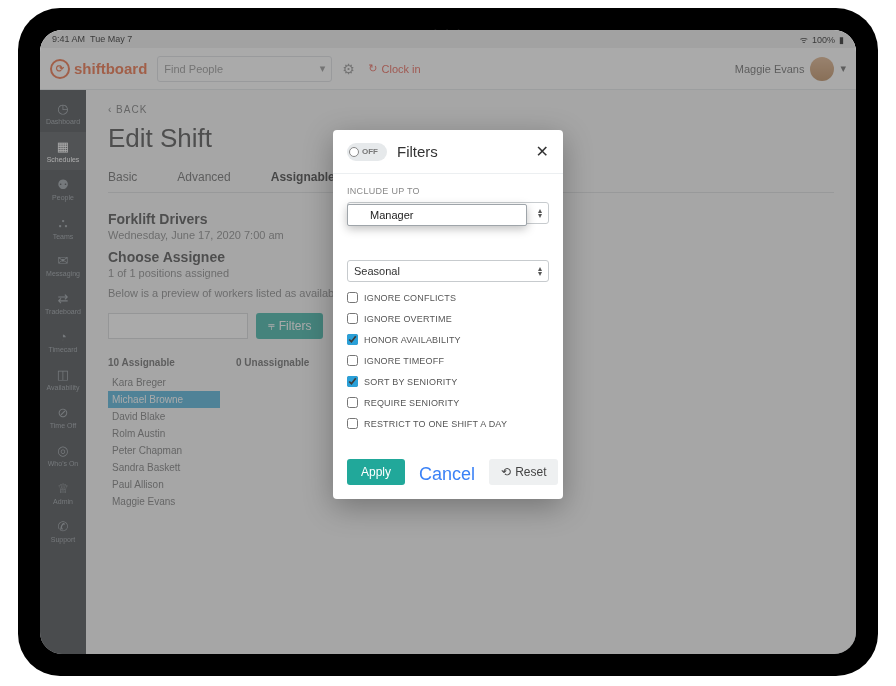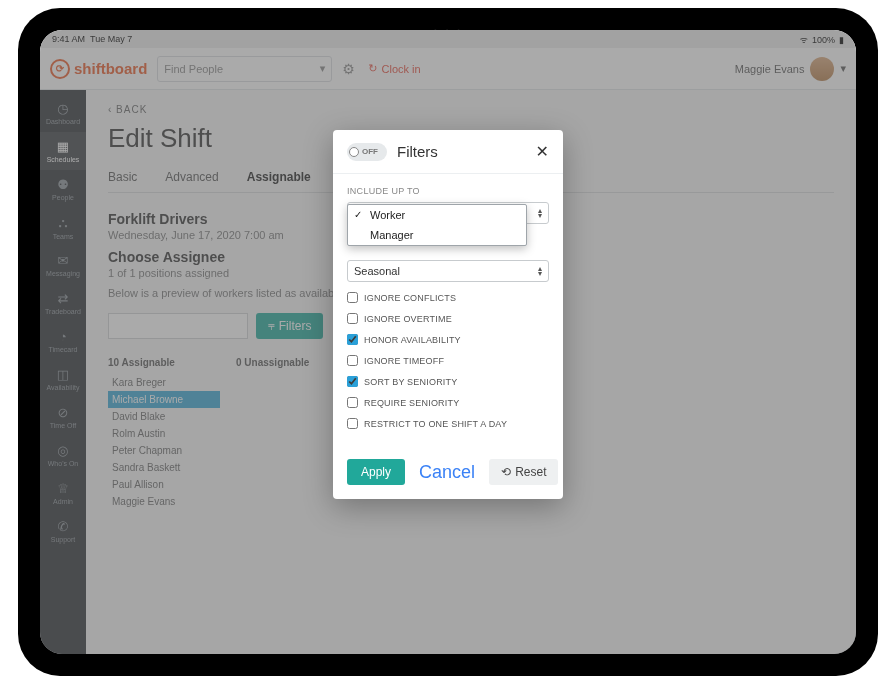--- a/index.html
+++ b/index.html
@@ -29,21 +29,21 @@
 
 .sidebar { position:absolute; left:0; top:60px; bottom:0; width:46px; background:#2b2f33; display:flex; flex-direction:column; padding-top:4px; }
 .sbi { height:38px; display:flex; flex-direction:column; align-items:center; justify-content:center; color:#8a9299; font-size:7px; gap:2px; }
 .sbi.active { background:#3a3f44; color:#fff; }
 .sbi .ic { font-size:13px; }
 
 
 .main { position:absolute; left:46px; right:0; top:60px; bottom:0; padding:14px 22px; overflow:hidden; }
 .back { font-size:10px; color:#666; letter-spacing:1px; }
 .page-title { font-size:26px; font-weight:400; color:#333; margin-top:8px; }
-.tabs { display:flex; gap:28px; margin-top:16px; border-bottom:1px solid #d7dadc; padding-bottom:8px; font-size:12px; color:#555; }
+.tabs { display:flex; gap:40px; margin-top:16px; border-bottom:1px solid #d7dadc; padding-bottom:8px; font-size:12px; color:#555; }
 .tabs .tab.active { font-weight:700; color:#222; }
 .section-h { font-size:14px; font-weight:700; color:#333; margin-top:18px; }
 .section-sub { font-size:11px; color:#777; margin-top:2px; }
 .filter-bar { display:flex; gap:8px; margin-top:14px; }
 .filter-bar .sel { width:140px; height:26px; border:1px solid #d0d3d6; background:#fff; }
 .filter-bar .fbtn { background:#21a89a; color:#fff; font-size:12px; padding:5px 12px; border-radius:3px; display:flex; align-items:center; gap:4px; }
 .lists { display:flex; margin-top:18px; gap:16px; }
 .list-col { width:112px; }
 .list-col h5 { font-size:10px; color:#555; font-weight:700; margin-bottom:6px; }
 .list-col .item { font-size:10px; color:#666; padding:3px 4px; }
@@ -55,21 +55,21 @@
 .toggle { width:40px; height:18px; border-radius:10px; background:#e6e9eb; display:flex; align-items:center; padding:2px; font-size:8px; color:#777; font-weight:700; }
 .toggle .knob { width:10px; height:10px; border:1.5px solid #888; border-radius:50%; background:#fff; margin-right:3px; }
 .modal-title { font-size:15px; color:#333; }
 .close { margin-left:auto; font-size:16px; color:#333; cursor:pointer; }
 .modal-body { padding:12px 14px 16px; }
 .label { font-size:9px; color:#888; letter-spacing:0.3px; text-transform:uppercase; margin-bottom:6px; }
 .select-row { height:22px; border:1px solid #c7cbce; border-radius:3px; display:flex; align-items:center; justify-content:space-between; padding:0 6px; font-size:11px; color:#333; margin-bottom:6px; }
 .select-row .arrows { font-size:8px; color:#555; line-height:5px; }
 .chk { display:flex; align-items:center; gap:6px; font-size:9px; color:#555; letter-spacing:0.2px; margin-top:10px; text-transform:uppercase; }
 .chk input { width:11px; height:11px; accent-color:#2aa0d8; }
-.modal-ft { display:flex; align-items:center; gap:14px; padding:14px; }
+.modal-ft { display:flex; align-items:flex-end; gap:14px; padding:14px; }
 .btn-apply { background:#21a89a; color:#fff; border:none; border-radius:3px; padding:6px 14px; font-size:12px; cursor:pointer; }
 .btn-cancel { background:none; border:none; color:#3b82f6; font-size:18px; cursor:pointer; }
 .btn-reset { margin-left:auto; background:#eef0f1; border:none; border-radius:3px; padding:6px 12px; font-size:12px; color:#444; display:flex; align-items:center; gap:4px; cursor:pointer; }
 
 
 .dropdown { position:absolute; z-index:6; top:174px; left:50%; transform:translateX(-50%); width:180px; margin-left:-11px; background:#fff; border:1px solid #9fa5aa; border-radius:2px; box-shadow:0 3px 10px rgba(0,0,0,0.25); }
 .dropdown .opt { padding:4px 10px 4px 22px; font-size:11px; color:#222; position:relative; }
 .dropdown .opt.sel::before { content:"✓"; position:absolute; left:6px; font-size:10px; }
 </style>
 </head>
@@ -250,18 +250,17 @@
       <button class="btn-apply">Apply</button>
       <button class="btn-cancel">Cancel</button>
       <button class="btn-reset">
             <span>⟲</span>
             <span>Reset</span>
           </button>
     </div>
   </div>
 
   <div class="dropdown">
-    <div class="opt sel">Worker</div>
     <div class="opt">Manager</div>
   </div>
 
  </div>
 </div>
 
 </body></html>

